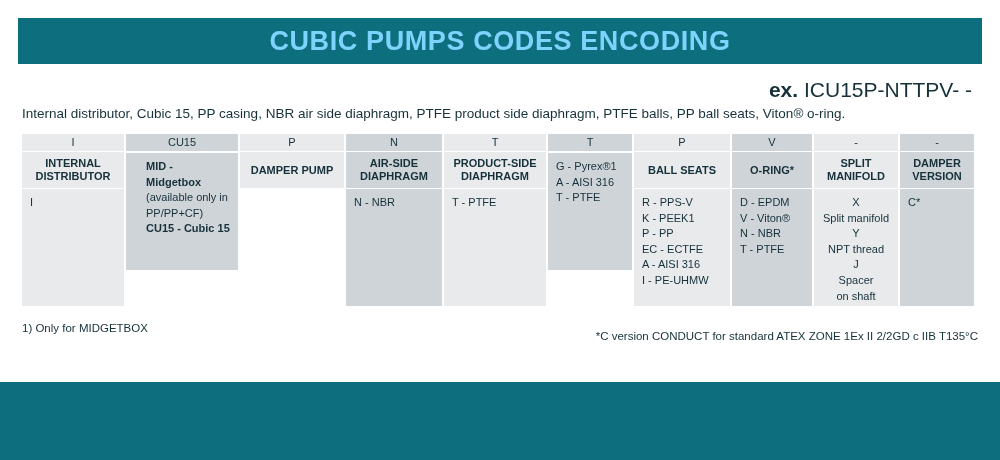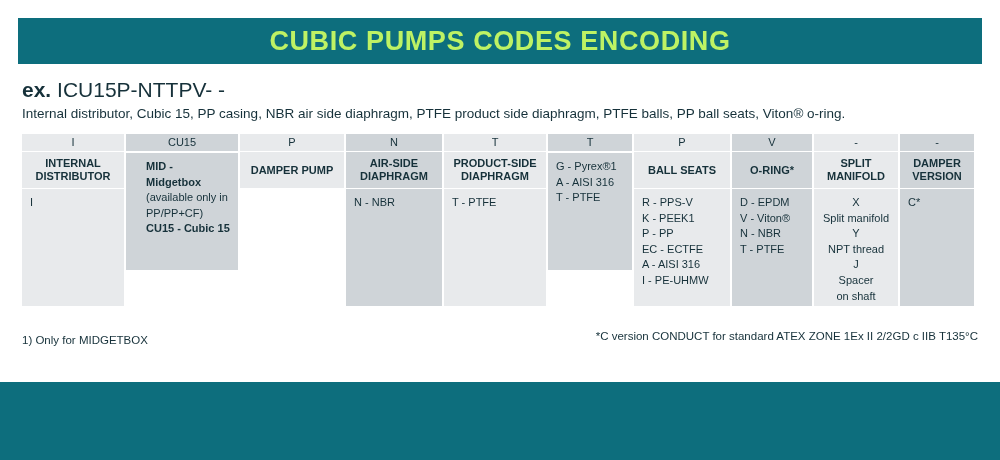--- a/index.html
+++ b/index.html
@@ -11,28 +11,28 @@
     overflow:hidden;
     position:relative;
   }
   
   .banner{
     position:absolute;left:18px;top:18px;width:964px;height:46px;
     background:#0d6e7d;
     display:flex;align-items:center;justify-content:center;
   }
   .banner-title{
-    color:#bef264;font-size:27px;font-weight:bold;letter-spacing:.6px;
+    color:#7dd3fc;font-size:27px;font-weight:bold;letter-spacing:.6px;
     font-family:"Liberation Sans", sans-serif;
     white-space:nowrap;
   }
   
   .example{
     position:absolute;left:22px;top:78px;width:950px;
-    font-size:21px;color:#16313a;
+    font-size:21px;color:#16313a;text-align:right;
   }
   .example b{font-weight:bold;}
   .example-desc{
     position:absolute;left:22px;top:106px;width:950px;
     font-size:13.5px;color:#16313a;
   }
   
   .table{
     position:absolute;left:22px;top:134px;width:956px;
     display:flex;
@@ -65,21 +65,21 @@
     border-top:1px solid #ffffff;
   }
   .body-cell.dark{background:#cfd4d8;}
   .body-cell.center{text-align:center;}
   .body-cell b{font-weight:bold;}
   .body-cell .ln{white-space:nowrap;}
   .body-cell .wrap{white-space:normal;padding-left:12px;}
   
   .note-left{
     position:absolute;left:22px;top:322px;
-    font-size:11.5px;color:#16313a;margin-top:12px;
+    font-size:11.5px;color:#16313a;
   }
   .note-right{
     position:absolute;right:22px;top:330px;
     font-size:11.5px;color:#16313a;text-align:right;
   }
   
   .bottom-bar{
     position:absolute;left:0;top:382px;width:1000px;height:78px;
     background:#0d6e7d;
   }

